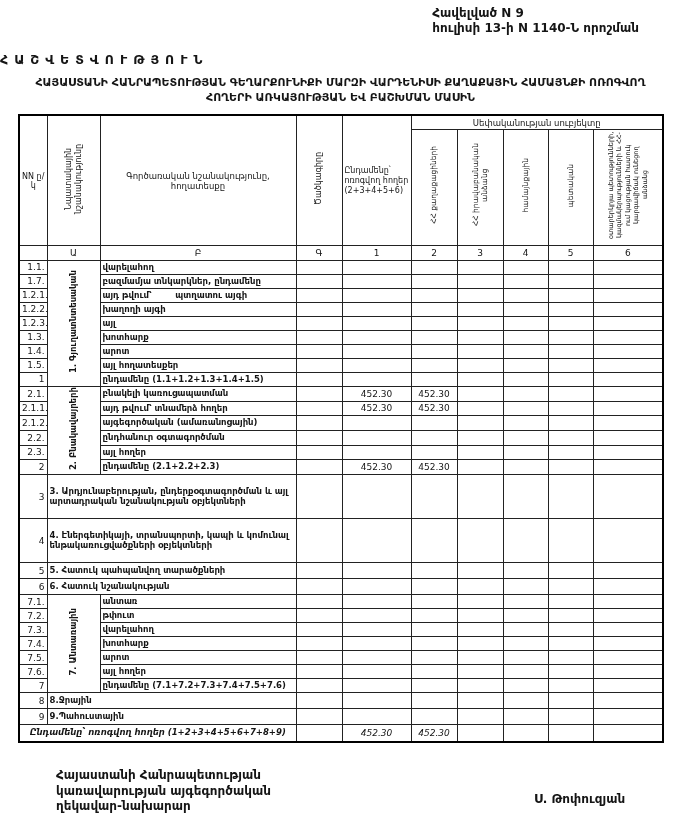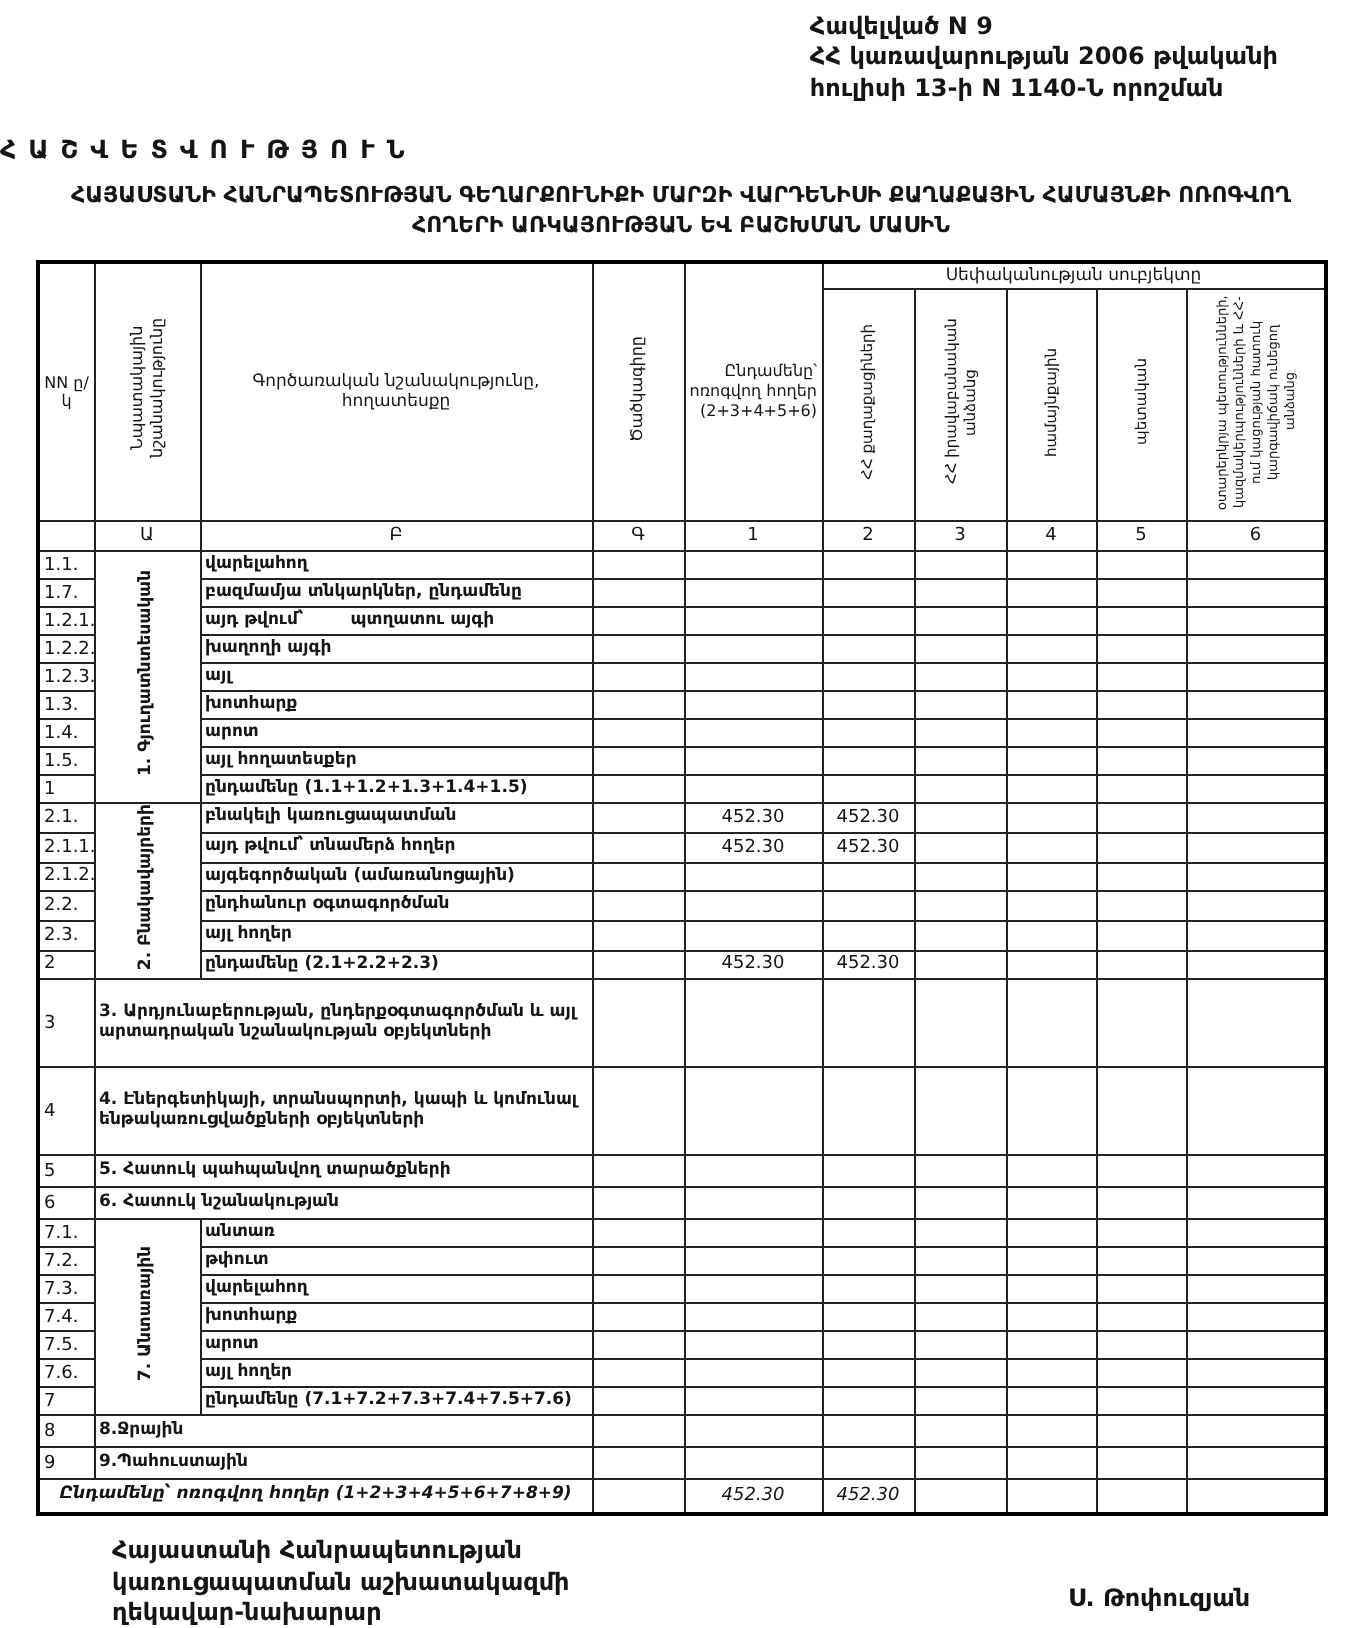--- a/index.html
+++ b/index.html
@@ -24,51 +24,50 @@
   th,td{border:1px solid #222;padding:0 2px;overflow:hidden;}
   thead th{font-weight:normal;}
   tr.group-row{height:14px;}
   tr.subject-row{height:116px;}
   tr.letters-row{height:15px;}
   tbody tr{height:14px;}
   tbody tr.tall{height:44px;}
   .group-h{font-size:8.5px;text-align:center;}
   .num-h{font-size:8px;text-align:center;}
   .func-h{font-size:8.5px;text-align:center;}
-  .total-h{font-size:8px;text-align:right;line-height:1.25;margin-top:40px;}
+  .total-h{font-size:8px;text-align:left;line-height:1.25;margin-top:40px;}
   .vert-cell{text-align:center;vertical-align:middle;}
   .vert{
     writing-mode:vertical-rl;transform:rotate(180deg);display:inline-block;
     font-size:7.5px;line-height:1.25;max-height:108px;
   }
   .v-purpose{font-size:8px;}
   .v-code{font-size:8px;}
   .v-foreign{font-size:6.5px;line-height:1.3;}
   .v-section{font-size:8.5px;font-weight:bold;max-height:120px;}
   tr.letters-row th{font-size:9px;text-align:center;font-weight:normal;}
-  td.num{font-size:9px;text-align:left;margin-top:32px;}
+  td.num{font-size:9px;text-align:right;margin-top:32px;}
   td.label{font-size:8.5px;font-weight:bold;text-align:left;white-space:pre-wrap;line-height:1.15;vertical-align:middle;}
   td.label.center{text-align:left;}
   td.section{text-align:center;vertical-align:middle;}
   td.code{}
   td.val{font-size:9px;text-align:center;}
   td.total-label{text-align:center;font-weight:bold;}
   .footer-left{
     position:absolute;left:56px;top:768px;font-weight:bold;font-size:12px;line-height:1.3;
   }
   .signature{
     position:absolute;left:534px;top:792px;font-weight:bold;font-size:12px;
   }
 </style>
 </head>
 <body>
 
 <div class="appendix">
   <div>Հավելված N 9</div>
-  <div>ՀՀ կառավարության 2006 թվականի</div>
   <div>հուլիսի 13-ի N 1140-Ն որոշման</div>
 </div>
 
 <div class="title">ՀԱՇՎԵՏՎՈՒԹՅՈՒՆ</div>
 <div class="subtitle">ՀԱՅԱՍՏԱՆԻ ՀԱՆՐԱՊԵՏՈՒԹՅԱՆ ԳԵՂԱՐՔՈՒՆԻՔԻ ՄԱՐԶԻ ՎԱՐԴԵՆԻՍԻ ՔԱՂԱՔԱՅԻՆ ՀԱՄԱՅՆՔԻ ՈՌՈԳՎՈՂ ՀՈՂԵՐԻ ԱՌԿԱՅՈՒԹՅԱՆ ԵՎ ԲԱՇԽՄԱՆ ՄԱՍԻՆ</div>
 
 <table>
   <colgroup>
     <col style="width:28px">
       <col style="width:53px">
@@ -430,16 +429,16 @@
         <td class="val"></td>
         <td class="val"></td>
         <td class="val"></td>
         <td class="val"></td>
       </tr>
     </tbody>
 </table>
 
 <div class="footer-left">
   <div>Հայաստանի Հանրապետության</div>
-  <div>կառուցապատման աշխատակազմի</div>
+  <div>կառավարության այգեգործական</div>
   <div>ղեկավար-նախարար</div>
 </div>
 <div class="signature">Ս. Թոփուզյան</div>
 
 </body></html>

